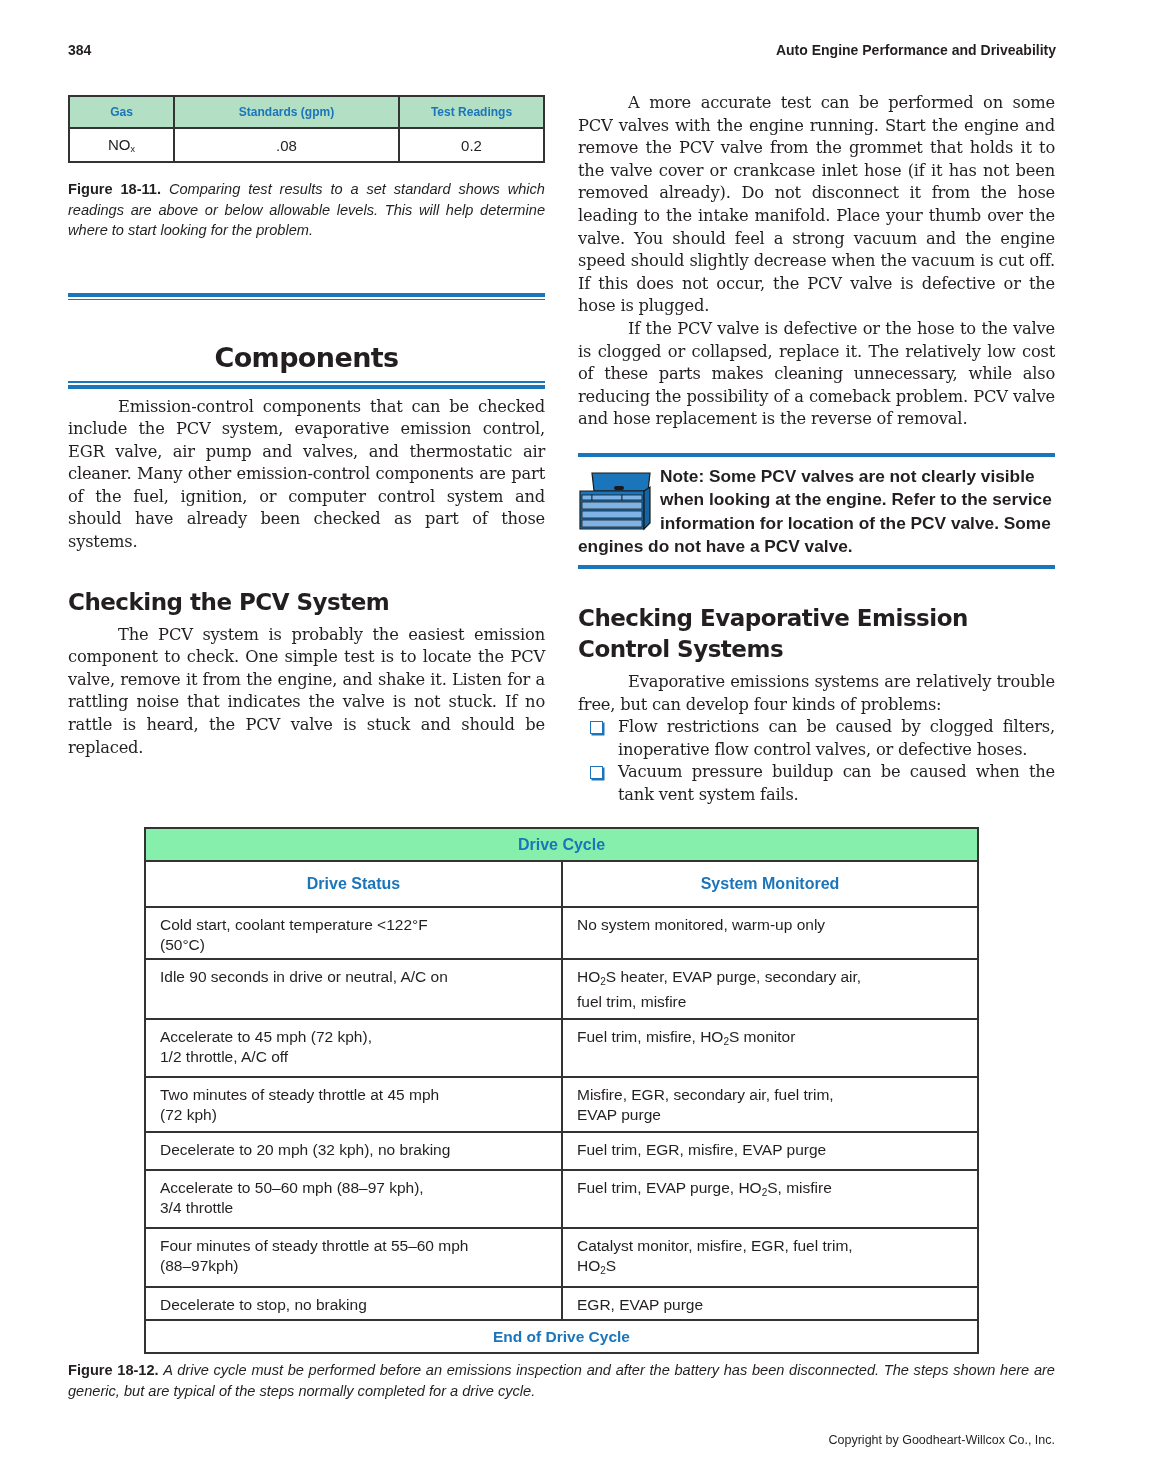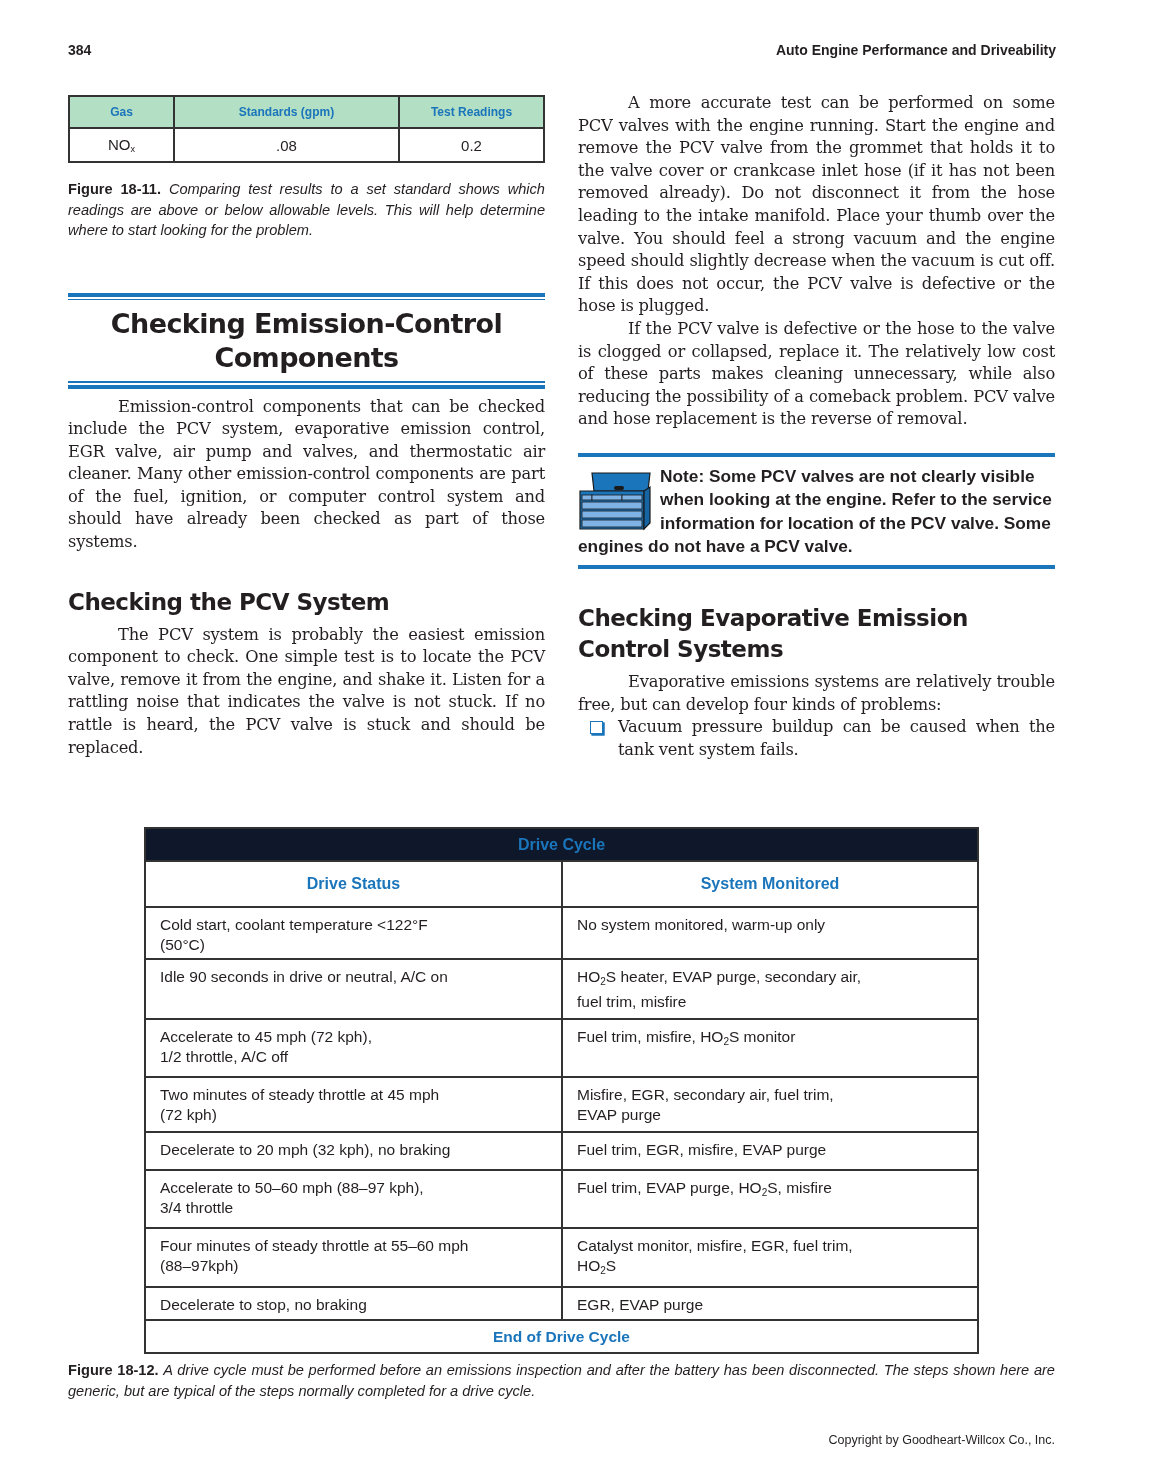--- a/index.html
+++ b/index.html
@@ -52,21 +52,21 @@
   .sh2 { margin-top: 34px; margin-bottom: 6px; }
   .bullet-list { list-style: none; }
   .bullet-item { position: relative; padding-left: 40px; }
   .bullet-box { position: absolute; left: 12px; top: 5px; width: 13px; height: 13px; border: 1.5px solid #1a75bb;
     box-shadow: 1.5px 1.5px 0 #1a75bb; background: #fff; }
 
   
   .drive-table { position: absolute; left: 144px; top: 827px; width: 835px; border-collapse: collapse;
     font-family: "Liberation Sans", sans-serif; font-size: 15.5px; color: #231f20; }
   .drive-table th, .drive-table td { border: 2px solid #333; }
-  .drive-table .title-row th { background: #0f172a; color: #1a75bb; font-weight: bold; height: 33px; text-align: center; font-size: 16px; }
+  .drive-table .title-row th { background: #86efac; color: #1a75bb; font-weight: bold; height: 33px; text-align: center; font-size: 16px; }
   .drive-table .col-head th { color: #1a75bb; font-weight: bold; height: 46px; text-align: center; font-size: 16px; background: #fff; }
   .drive-table td { vertical-align: top; padding: 7px 14px 4px 14px; line-height: 19.5px; }
   .drive-table td.status { width: 417px; }
   .drive-table .end-row td { color: #1a75bb; font-weight: bold; text-align: center; height: 33px; vertical-align: middle; padding: 0; }
   .drive-table sub { font-size: 10px; vertical-align: -3px; }
 
   .cap2 { position: absolute; left: 68px; top: 1360px; width: 987px; }
   .copyright { position: absolute; right: 101px; top: 1433px; font-family: "Liberation Sans", sans-serif; font-size: 12.5px; color: #231f20; }
 </style>
 </head>
@@ -97,21 +97,21 @@
 
   <p class="fig-caption cap1">
     <span class="fig-label">Figure 18-11.</span>
     <span class="fig-text">Comparing test results to a set standard shows which readings are above or below allowable levels. This will help determine where to start looking for the problem.</span>
   </p>
 
   <div class="section-heading">
     <div class="rule-top-thick"></div>
     <div class="rule-thin"></div>
     <h1 class="section-title">
-      <span>Checking Emission-Control</span><br>
+      <br>
       <span>Components</span>
     </h1>
     <div class="rule-bottom-thin"></div>
     <div class="rule-bottom-thick"></div>
   </div>
 
   <p class="body-text indent p1">Emission-control components that can be checked include the PCV system, evaporative emission control, EGR valve, air pump and valves, and thermostatic air cleaner. Many other emission-control components are part of the fuel, ignition, or computer control system and should have already been checked as part of those systems.</p>
 
   <h2 class="subheading sh1">Checking the PCV System</h2>
   <p class="body-text indent">The PCV system is probably the easiest emission component to check. One simple test is to locate the PCV valve, remove it from the engine, and shake it. Listen for a rattling noise that indicates the valve is not stuck. If no rattle is heard, the PCV valve is stuck and should be replaced.</p>
@@ -140,20 +140,21 @@
       <div style="clear:both"></div>
     </div>
     <div class="note-rule"></div>
   </div>
 
   <h2 class="subheading sh2">Checking Evaporative Emission Control Systems</h2>
   <p class="body-text indent">Evaporative emissions systems are relatively trouble free, but can develop four kinds of problems:</p>
   <ul class="bullet-list">
     <li class="bullet-item body-text">
       <span class="bullet-box"></span>
+      <span>Flow restrictions can be caused by clogged filters, inoperative flow control valves, or defective hoses.</span>
     </li>
     <li class="bullet-item body-text">
       <span class="bullet-box"></span>
       <span>Vacuum pressure buildup can be caused when the tank vent system fails.</span>
     </li>
   </ul>
 </div>
 
 <table class="drive-table">
   <thead>

